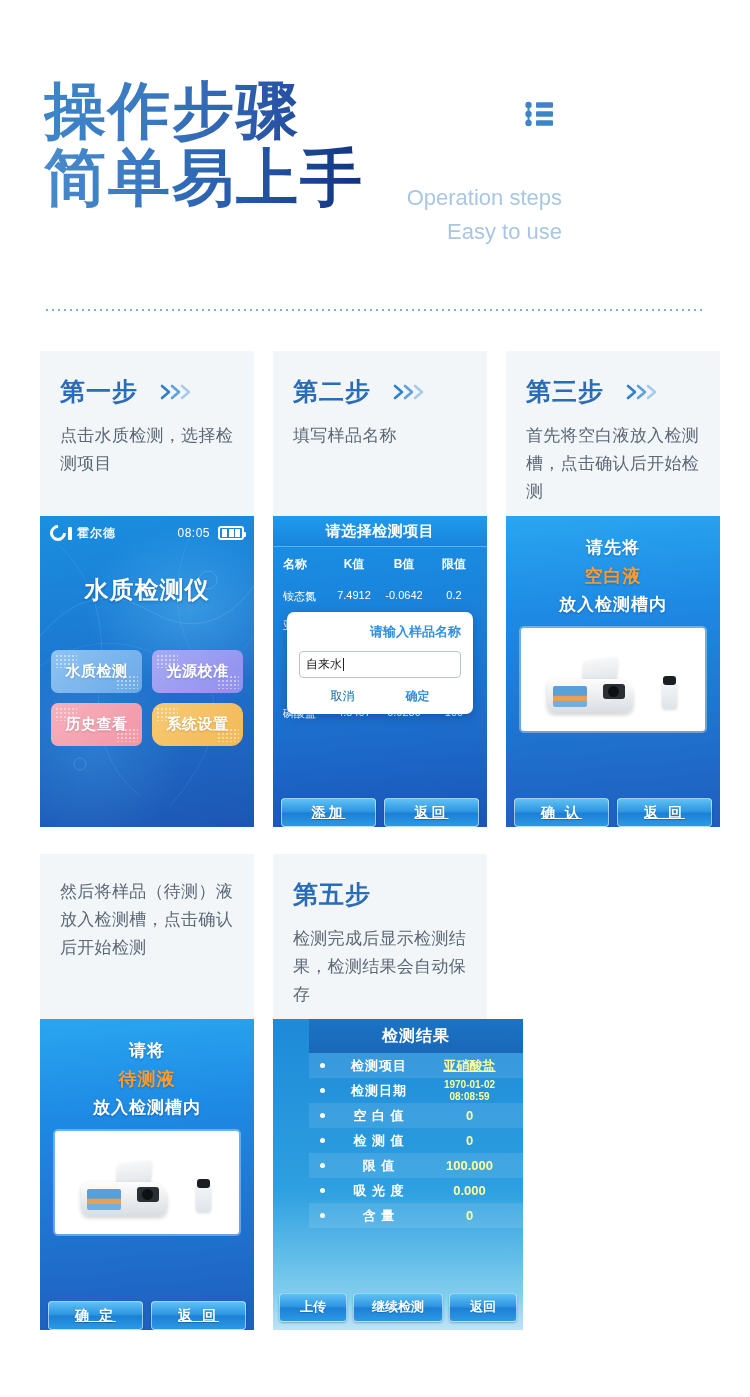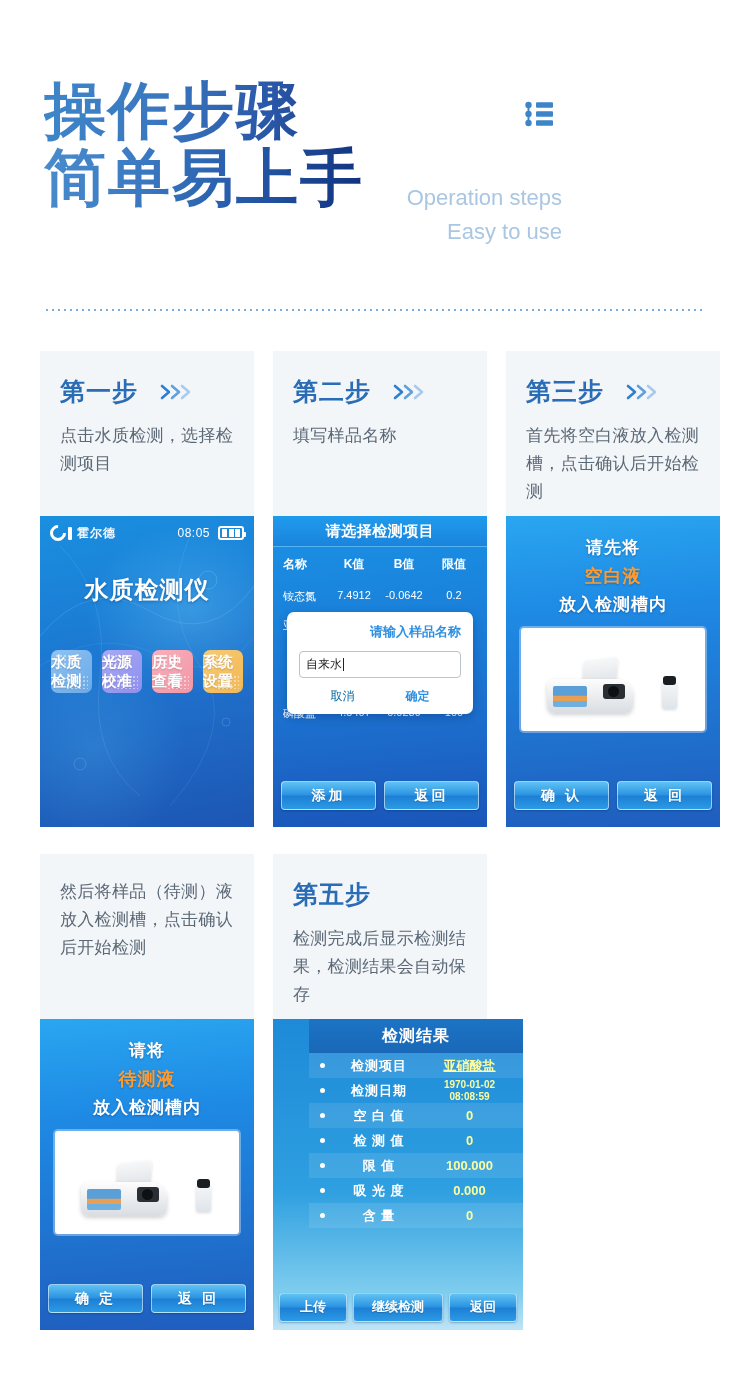--- a/index.html
+++ b/index.html
@@ -171,21 +171,21 @@
   .home-title {
     text-align:center;
     font-size: 24px;
     font-weight: bold;
     margin-top: 28px;
     letter-spacing: 1px;
     text-shadow: 0 1px 3px rgba(0,40,90,.4);
   }
   .home-menu{
     position:absolute;left:11px;right:11px;top:134px;
-    display:grid;grid-template-columns:1fr 1fr 1fr 1fr;gap:10px 10px;
+    display:grid;grid-template-columns:1fr 1fr;gap:10px 10px;
   }
   .mbtn{
     height:43px;border-radius:7px;
     display:flex;align-items:center;justify-content:center;
     font-size:15px;font-weight:bold;color:#fff;
     letter-spacing:.5px;position:relative;overflow:hidden;
     text-shadow:0 1px 2px rgba(0,0,0,.18);
   }
   .mbtn .dots{position:absolute;width:22px;height:14px;opacity:.45;
     background-image:radial-gradient(circle,#fff 0 .8px,transparent 1.1px);
@@ -219,22 +219,22 @@
     border:1px solid #b9c4cf;border-radius:4px;height:25px;
     display:flex;align-items:center;padding:0 6px;
     font-size:12px;color:#222;background:#fff;
   }
   .caret{display:inline-block;width:1px;height:13px;background:#222;margin-left:1px;}
   .dlg-actions{display:flex;margin-top:10px;padding:0 6px;}
   .dlg-actions span{flex:1;text-align:center;font-size:12px;color:#0369a1;}
   .dlg-actions span.ok{color:#2f8fe0;font-weight:bold;}
   .scr-bottom{
     position:absolute;left:0;right:0;bottom:0;height:46px;
-    display:flex;align-items:flex-start;justify-content:space-around;
-    padding:0 8px;box-sizing:border-box;gap:8px;
+    display:flex;align-items:flex-end;justify-content:space-around;
+    padding:0 8px;box-sizing:border-box;gap:8px;text-decoration:underline;
   }
   .bbtn{
     flex:1;height:27px;border-radius:4px;
     display:flex;align-items:center;justify-content:center;
     font-size:14px;font-weight:bold;color:#fff;letter-spacing:3px;
     background:linear-gradient(180deg,#5fc2f4 0%,#2b93e2 48%,#1d7fd4 52%,#2b9ae6 100%);
     border:1px solid rgba(255,255,255,.55);
     box-shadow:0 1px 2px rgba(0,30,70,.3);
     text-shadow:0 1px 1px rgba(0,0,0,.2);
   }
@@ -396,21 +396,21 @@
           <div class="mbtn" style="background:linear-gradient(135deg,#a8a9f5,#8f8fee);">
             <span class="dots tl"></span>
             <span class="dots br"></span>
             <span>光源校准</span>
           </div>
           <div class="mbtn" style="background:linear-gradient(135deg,#f8b0bc,#f296a6);">
             <span class="dots tl"></span>
             <span class="dots br"></span>
             <span>历史查看</span>
           </div>
-          <div class="mbtn" style="background:linear-gradient(135deg,#f8ca74,#f2b855);">
+          <div class="mbtn" style="background:linear-gradient(135deg,#f8ca74,#f2b855);border-radius:12px;">
             <span class="dots tl"></span>
             <span class="dots br"></span>
             <span>系统设置</span>
           </div>
         </div>
       </div>
     </div>
 
     <div class="card">
       <div class="card-text">

